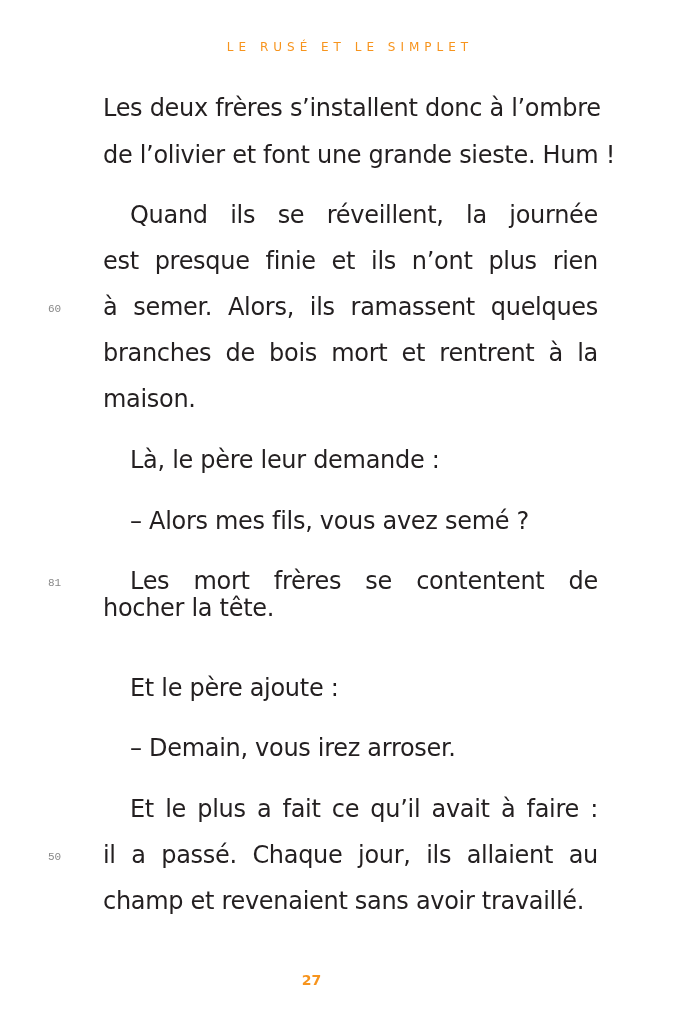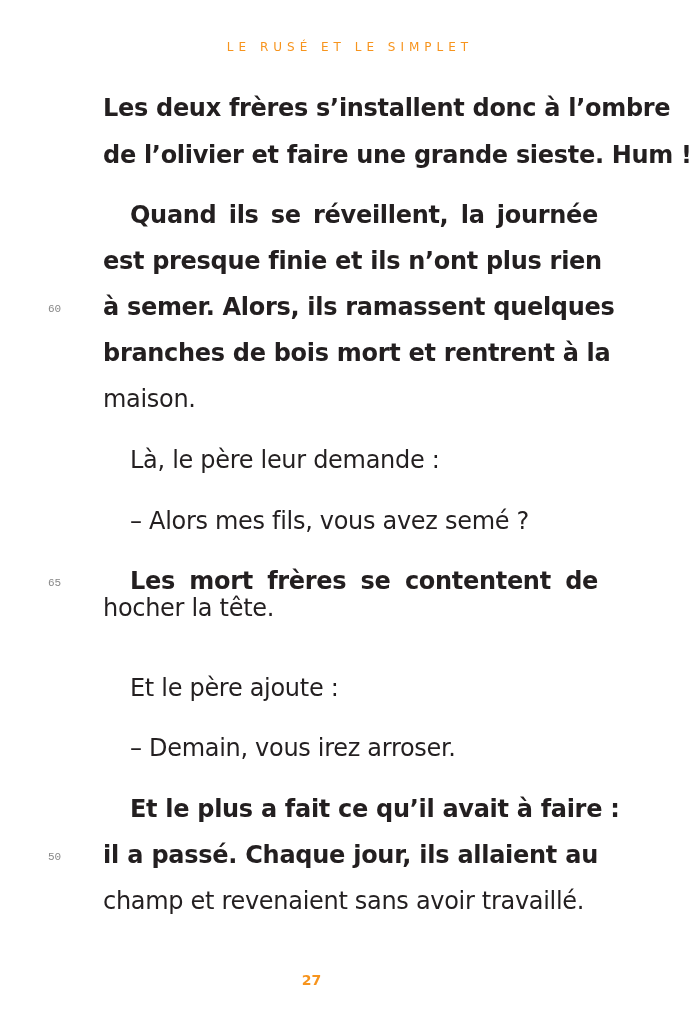--- a/index.html
+++ b/index.html
@@ -3,35 +3,35 @@
   <meta charset="utf-8">
   <style>
     html, body { margin: 0; padding: 0; background: #ffffff; }
     body { width: 700px; height: 1024px; position: relative; overflow: hidden;
            font-family: "DejaVu Sans", sans-serif; color: #231f20; }
     .running-head { position: absolute; top: 40px; left: 0; width: 700px; text-align: center;
       font-family: "DejaVu Sans", sans-serif; font-weight: normal; font-size: 12px;
       letter-spacing: 5px; color: #f7941d; }
     .line { position: absolute; left: 103px; width: 495px; font-size: 24px; line-height: 30px;
       white-space: nowrap; letter-spacing: -0.3px; }
-    .just { text-align: justify; text-align-last: justify; font-weight: bold; }
+    .just { text-align: justify; text-align-last: justify; }
     .indent { left: 130px; width: 468px; }
     .lineno { position: absolute; left: 48px; width: 20px; font-size: 11px; color: #888;
       font-family: Liberation Mono, monospace; }
     .folio { position: absolute; top: 972px; left: 0; width: 623px; text-align: center;
       font-weight: bold; font-size: 14px; color: #f7941d; }
   </style>
 </head>
 <body>
 
 <div class="running-head">LE RUSÉ ET LE SIMPLET</div>
 
 <div>
   <div class="line just" style="top:93px">Les deux frères s’installent donc à l’ombre</div>
-  <div class="line just" style="top:140px">de l’olivier et faire une grande sieste. Hum !</div>
+  <div class="line just" style="top:140px">de l’olivier et font une grande sieste. Hum !</div>
 
   <div class="line just indent" style="top:200px">Quand ils se réveillent, la journée</div>
   <div class="line just" style="top:246px">est presque finie et ils n’ont plus rien</div>
   <div class="line just" style="top:292px">à semer. Alors, ils ramassent quelques</div>
   <div class="line just" style="top:338px">branches de bois mort et rentrent à la</div>
   <div class="line" style="top:384px">maison.</div>
 
   <div class="line indent" style="top:445px">Là, le père leur demande :</div>
 
   <div class="line indent" style="top:506px">– Alors mes fils, vous avez semé ?</div>
@@ -42,16 +42,16 @@
   <div class="line indent" style="top:673px">Et le père ajoute :</div>
 
   <div class="line indent" style="top:733px">– Demain, vous irez arroser.</div>
 
   <div class="line just indent" style="top:794px">Et le plus a fait ce qu’il avait à faire :</div>
   <div class="line just" style="top:840px">il a passé. Chaque jour, ils allaient au</div>
   <div class="line" style="top:886px">champ et revenaient sans avoir travaillé.</div>
 </div>
 
 <div class="lineno" style="top:303px">60</div>
-<div class="lineno" style="top:577px">65</div>
+<div class="lineno" style="top:577px">81</div>
 <div class="lineno" style="top:851px">50</div>
 
 <div class="folio">27</div>
 
 </body></html>

